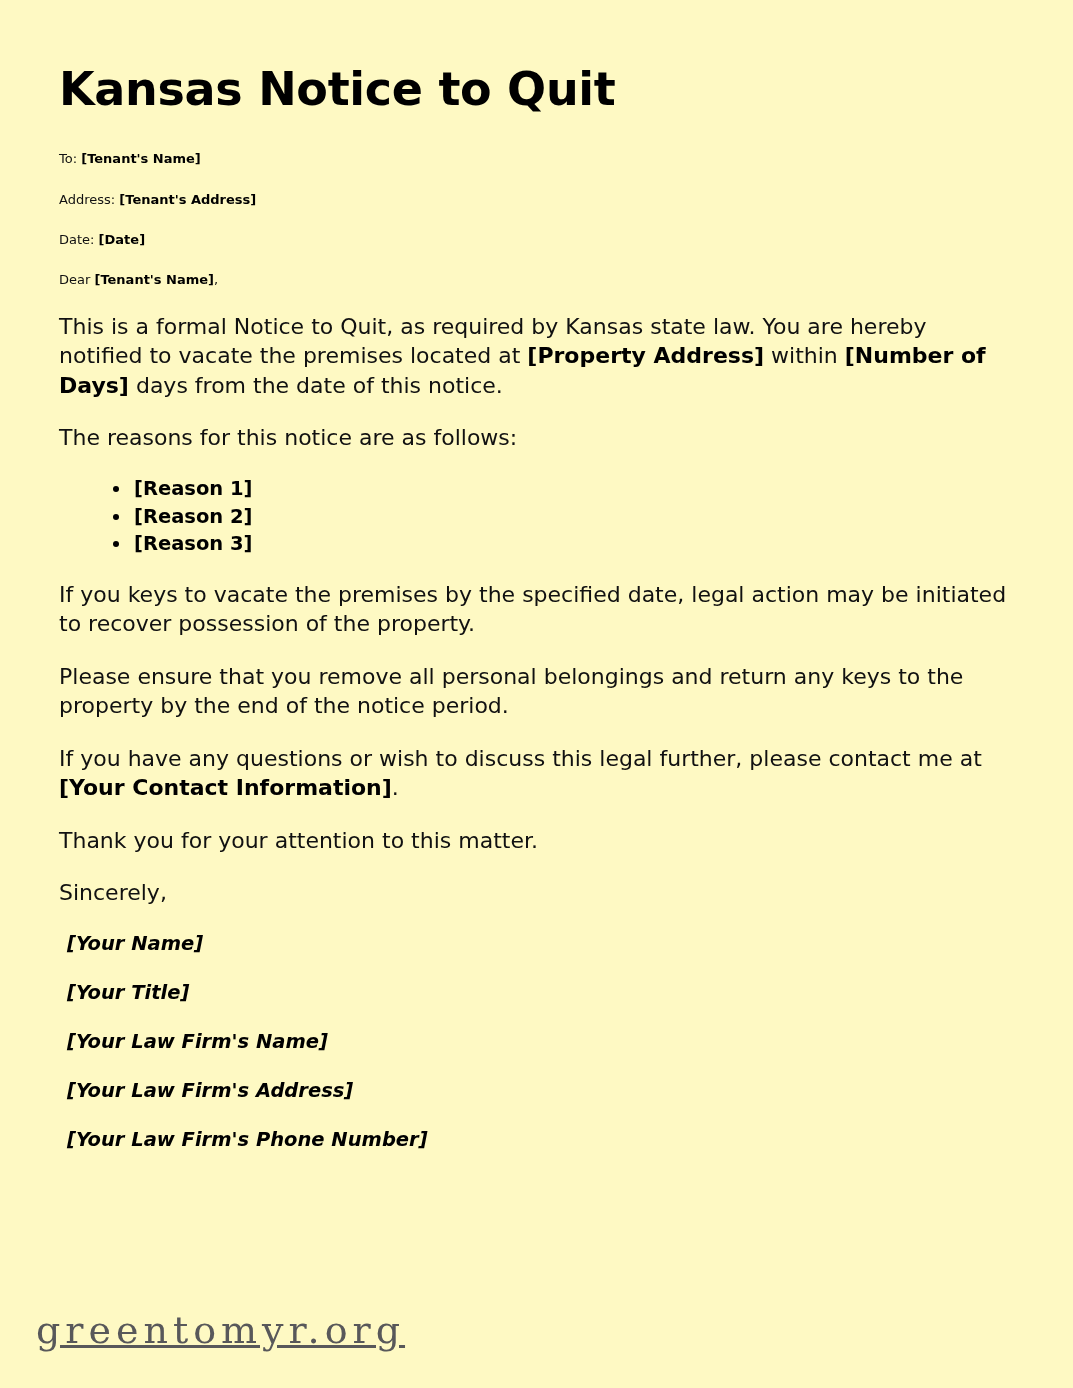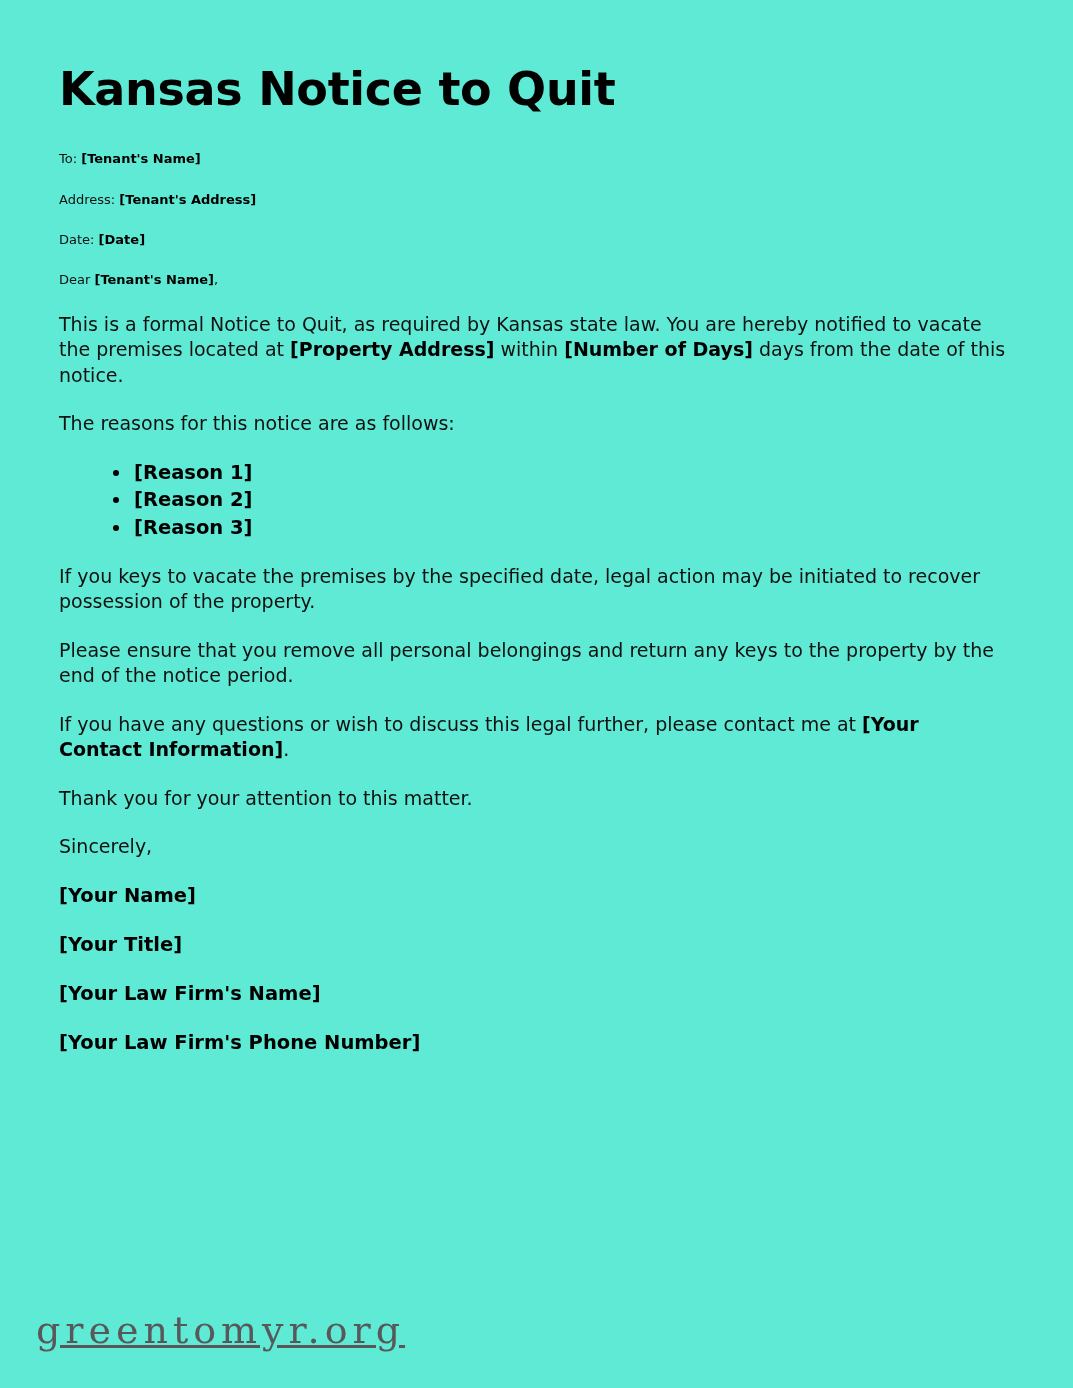--- a/index.html
+++ b/index.html
@@ -14,21 +14,21 @@
     font-family: "DejaVu Sans", "Liberation Sans", sans-serif;
     color: #000000;
     overflow: hidden;
   }
   .page {
     position: absolute;
     left: 0;
     top: 0;
     width: 1073px;
     height: 1388px;
-    background: #5eead4;
+    background: #fef9c3;
     box-sizing: border-box;
     padding: 0;
   }
   .content {
     position: absolute;
     left: 59px;
     top: 62px;
     width: 948px;
   }
   h1.doc-title {
@@ -41,21 +41,21 @@
     color: #000000;
   }
   p.line {
     font-size: 13px;
     line-height: 1.34;
     margin: 0 0 23px 0;
     color: #111111;
     font-weight: normal;
   }
   p.body-para {
-    font-size: 19px;
+    font-size: 22px;
     line-height: 1.34;
     margin: 0 0 23px 0;
     color: #111111;
   }
   strong.ph {
     font-weight: bold;
     color: #000000;
   }
   ul.reasons {
     margin: 16px 0 23px 0;
@@ -79,21 +79,22 @@
     width: 6px;
     height: 6px;
     background: #000000;
     border-radius: 50%;
   }
   p.sig {
     font-size: 19.5px;
     line-height: 1.34;
     font-weight: bold;
     color: #000000;
-    margin: 0 0 23px 0;
+    margin: 0 0 23px 8px;
+    font-style: italic;
   }
   .footer {
     position: absolute;
     left: 36px;
     top: 1308px;
     font-family: "DejaVu Serif", "Liberation Serif", serif;
     font-size: 38px;
     letter-spacing: 5px;
     color: #58585a;
     white-space: nowrap;
@@ -141,18 +142,19 @@
 
     <p class="body-para"><span>If you have any questions or wish to discuss this legal further, please contact me at </span><strong class="ph">[Your Contact Information]</strong><span>.</span></p>
 
     <p class="body-para">Thank you for your attention to this matter.</p>
 
     <p class="body-para">Sincerely,</p>
 
     <p class="sig">[Your Name]</p>
     <p class="sig">[Your Title]</p>
     <p class="sig">[Your Law Firm's Name]</p>
+    <p class="sig">[Your Law Firm's Address]</p>
     <p class="sig">[Your Law Firm's Phone Number]</p>
 
   </div>
 
   <div class="footer">greentomyr.org</div>
 </div>
 
 </body></html>

